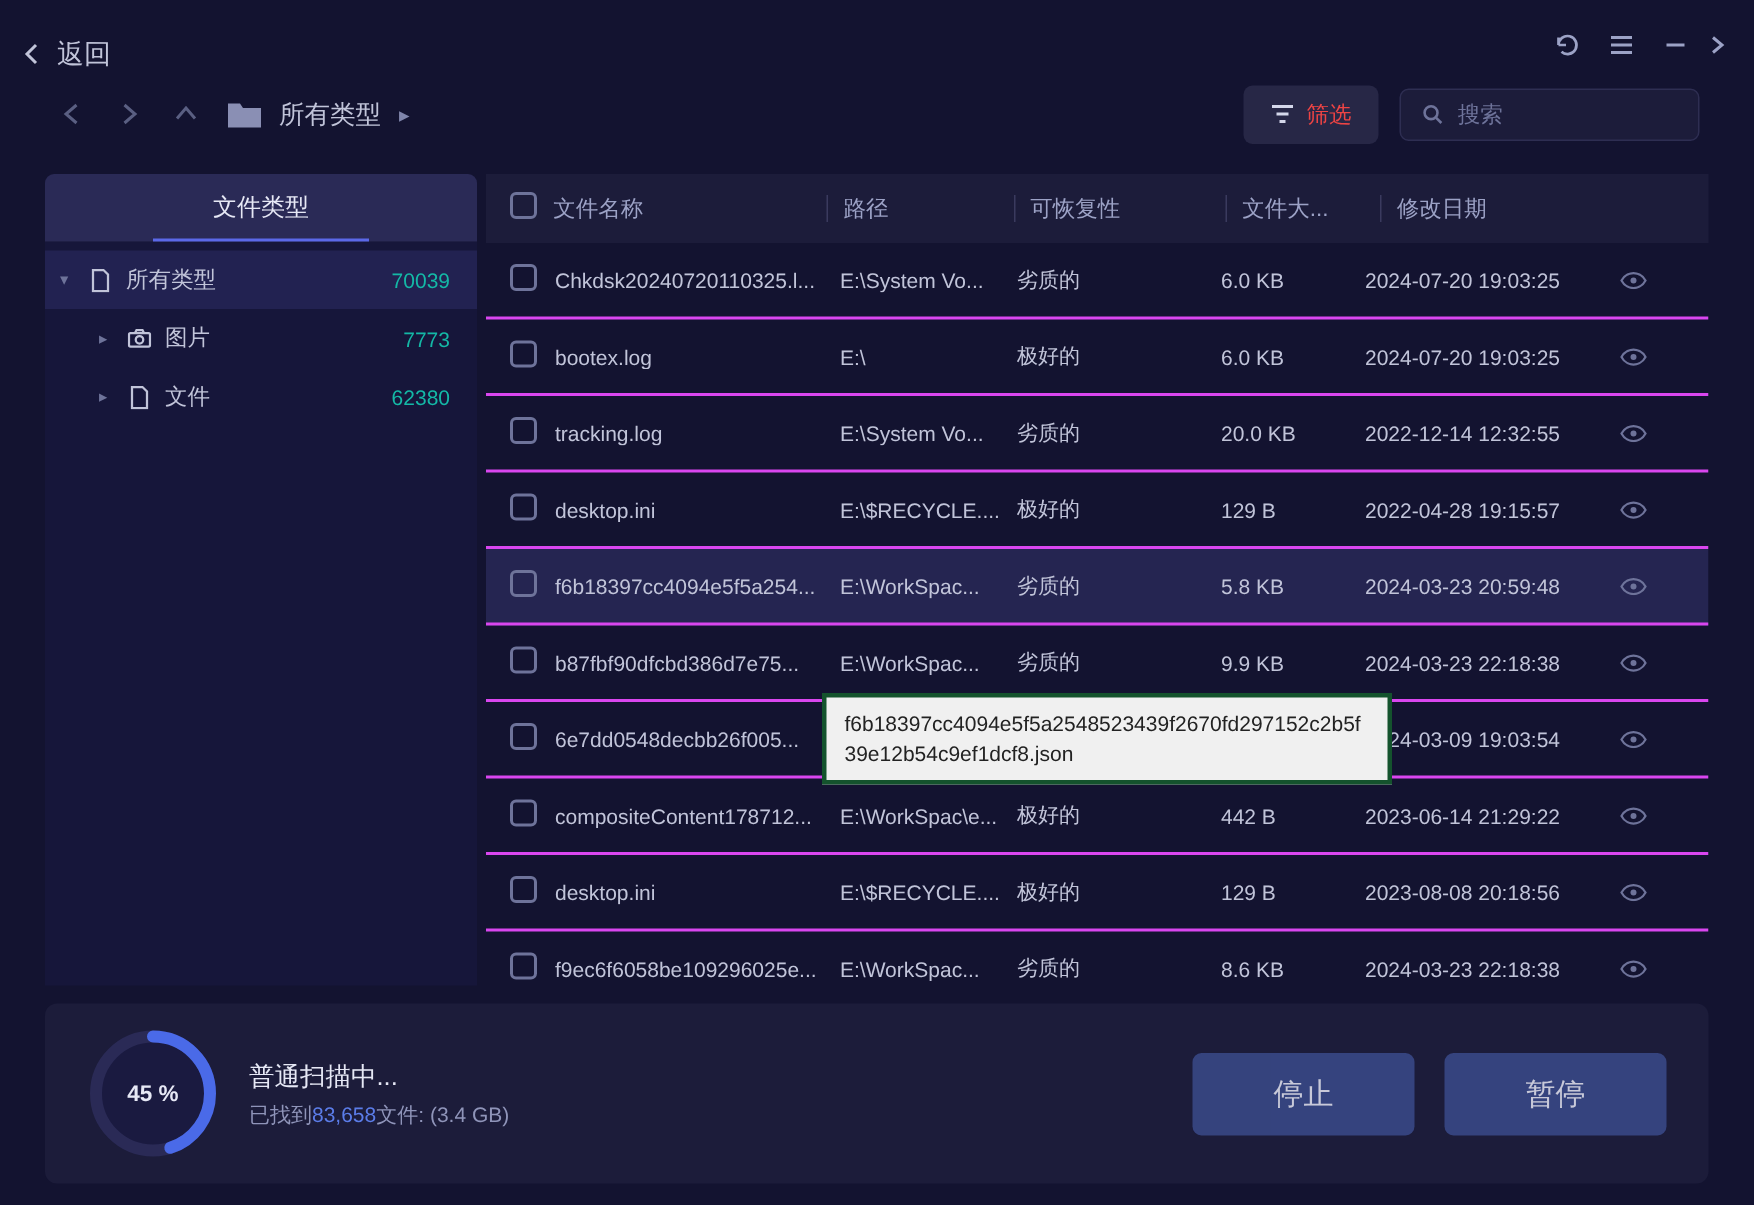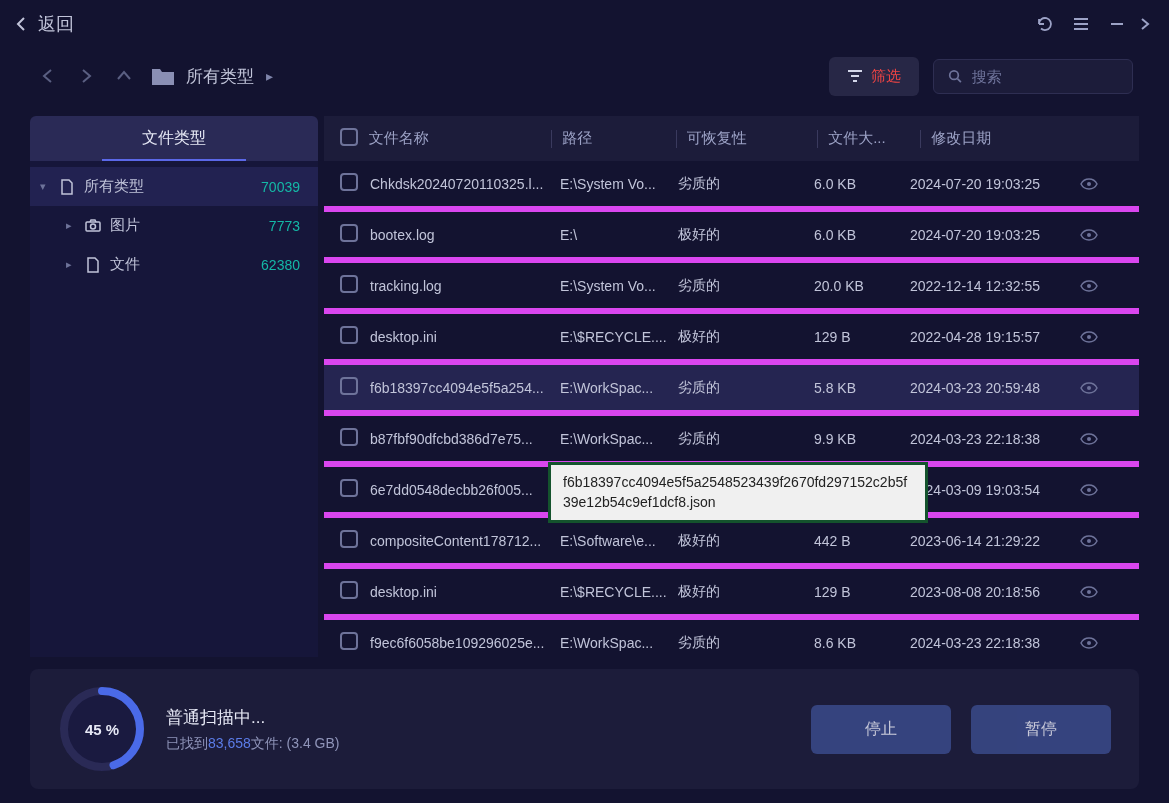--- a/index.html
+++ b/index.html
@@ -1,19 +1,19 @@
 <!DOCTYPE html>
 <html><head>
 <meta charset="utf-8">
 <style>
 * { margin: 0; padding: 0; box-sizing: border-box; font-family: "Microsoft YaHei", -apple-system, sans-serif; }
 body { background: #131330; color: #c1c4d9; width: 1169px; height: 803px; overflow: hidden; display: flex; flex-direction: column; }
 
 
-.titlebar { height: 48px; display: flex; align-items: center; padding: 12px 14px; }
+.titlebar { height: 48px; display: flex; align-items: flex-end; padding: 0 14px; }
 .titlebar .back { display: flex; align-items: center; gap: 8px; font-size: 18px; color: #c1c4d9; cursor: pointer; }
 .titlebar .spacer { flex: 1; }
 .titlebar .win-btn { width: 36px; height: 36px; display: flex; align-items: center; justify-content: center; color: #9ca2c6; cursor: pointer; }
 
 
 .navbar { height: 56px; display: flex; align-items: center; padding: 0 36px; gap: 14px; }
 .navbar .nav-arrow { width: 24px; height: 24px; display: flex; align-items: center; justify-content: center; color: #5a5f82; cursor: pointer; }
 .navbar .folder { display: flex; align-items: center; gap: 10px; color: #c1c4d9; }
 .navbar .folder-icon { width: 26px; height: 22px; }
 .navbar .caret { color: #7f85ab; font-size: 14px; margin-left: 2px; }
@@ -47,39 +47,39 @@
 .thead .sep { width: 1px; height: 18px; background: #3a3a5e; margin: 0 10px 0 0; }
 .col-check { width: 30px; }
 .col-name { width: 190px; padding-right: 10px; }
 .col-path { width: 118px; padding-right: 10px; }
 .col-rec { width: 136px; }
 .col-size { width: 96px; }
 .col-date { width: 170px; }
 .col-eye { width: 30px; text-align:center; }
 
 .tbody { flex: 1; overflow: hidden; }
-.row { display: flex; align-items: center; padding: 0 16px; height: 51px; border-bottom: 6px solid #d946ef; color: #c1c4d9; font-size: 14px; cursor: pointer; position: relative; }
+.row { display: flex; align-items: center; padding: 0 16px; height: 51px; border-bottom: 2px solid #d946ef; color: #c1c4d9; font-size: 14px; cursor: pointer; position: relative; }
 .row.hover { background: #252551; }
 .row .cbox { width: 30px; }
 .checkbox { width: 18px; height: 18px; border: 2px solid #6e739a; border-radius: 4px; display: inline-block; }
 .row .cell { overflow: hidden; white-space: nowrap; text-overflow: ellipsis; }
 
 
 .tooltip { position: absolute; left: 548px; top: 462px; background: #f0f0f0; color: #222; padding: 8px 12px; font-size: 14px; border: 3px solid #14532d; max-width: 380px; word-break: break-all; z-index: 100; line-height: 1.4; }
 
 
 .footer { height: 120px; margin: 12px 30px 14px 30px; background: #1c1c3a; border-radius: 8px; display: flex; align-items: center; padding: 0 28px; gap: 20px; }
 .progress-ring { position: relative; width: 88px; height: 88px; }
 .progress-ring svg { transform: rotate(-90deg); }
 .progress-ring .pct { position: absolute; inset: 0; display: flex; align-items: center; justify-content: center; font-size: 15px; font-weight: bold; color: #e6e8f5; }
 .scan-info .title { font-size: 17px; color: #e6e8f5; margin-bottom: 6px; }
 .scan-info .sub { font-size: 14px; color: #8f94b9; }
 .scan-info .sub .num { color: #5b7ce8; }
 .footer .spacer { flex: 1; }
-.footer .btn { background: #3a4a8a; color: #e6e8f5; padding: 14px 54px; font-size: 16px; border-radius: 6px; cursor: pointer; opacity: 0.85; }
+.footer .btn { background: #3a4a8a; color: #e6e8f5; padding: 14px 54px; font-size: 20px; border-radius: 6px; cursor: pointer; opacity: 0.85; }
 
 svg { display: block; }
 </style>
 </head>
 <body>
 
 <div class="titlebar">
   <div class="back">
     <svg width="16" height="16" viewBox="0 0 16 16">
         <path d="M10 2 L4 8 L10 14" stroke="#c1c4d9" stroke-width="2" fill="none"></path>
@@ -301,21 +301,21 @@
           <div class="cell col-eye">
             <svg width="18" height="12" viewBox="0 0 18 12">
               <path d="M1 6c2-4 6-5 8-5s6 1 8 5c-2 4-6 5-8 5s-6-1-8-5Z" stroke="#6e739a" stroke-width="1.5" fill="none"></path>
               <circle cx="9" cy="6" r="2" fill="#6e739a"></circle>
             </svg>
           </div>
         </div>
         <div class="row">
           <div class="cbox"><span class="checkbox"></span></div>
           <div class="cell col-name">compositeContent178712...</div>
-          <div class="cell col-path">E:\Software\e...</div>
+          <div class="cell col-path">E:\WorkSpac\e...</div>
           <div class="cell col-rec">极好的</div>
           <div class="cell col-size">442 B</div>
           <div class="cell col-date">2023-06-14 21:29:22</div>
           <div class="cell col-eye">
             <svg width="18" height="12" viewBox="0 0 18 12">
               <path d="M1 6c2-4 6-5 8-5s6 1 8 5c-2 4-6 5-8 5s-6-1-8-5Z" stroke="#6e739a" stroke-width="1.5" fill="none"></path>
               <circle cx="9" cy="6" r="2" fill="#6e739a"></circle>
             </svg>
           </div>
         </div>

